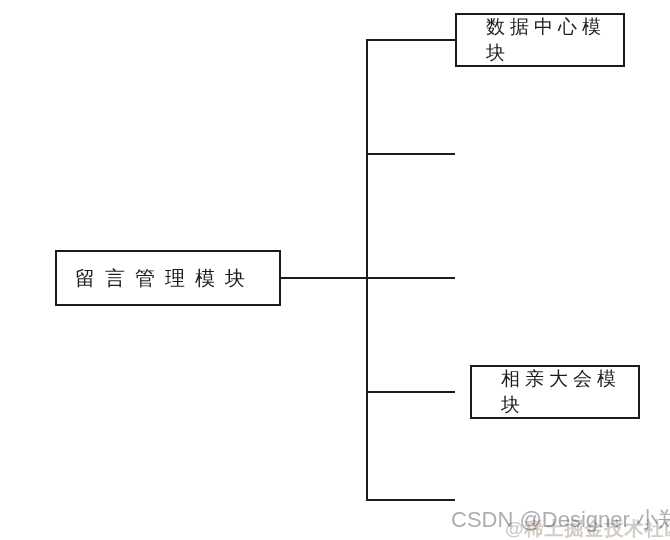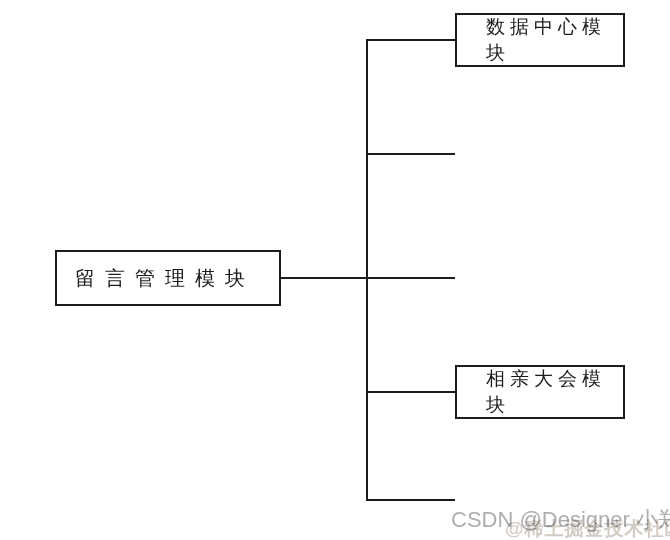--- a/index.html
+++ b/index.html
@@ -39,21 +39,21 @@
     width: 170px;
     height: 54px;
     font-size: 19px;
     letter-spacing: 5px;
     padding-left: 29px;
     justify-content: center;
   }
   .m1 { top: 13px; }
   .m2 { top: 127px; }
   .m3 { top: 251px; }
-  .m4 { top: 365px; }
+  .m4 { top: 365px; margin-left: 15px; }
   .m5 { top: 473px; }
   .line {
     position: absolute;
     background: #1c1c1c;
     z-index: 1;
   }
   .trunk {
     left: 366px;
     top: 39px;
     width: 2px;

